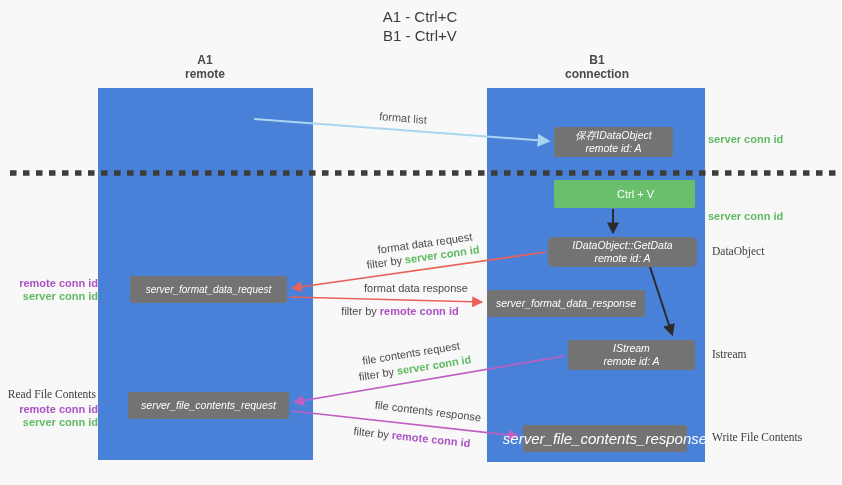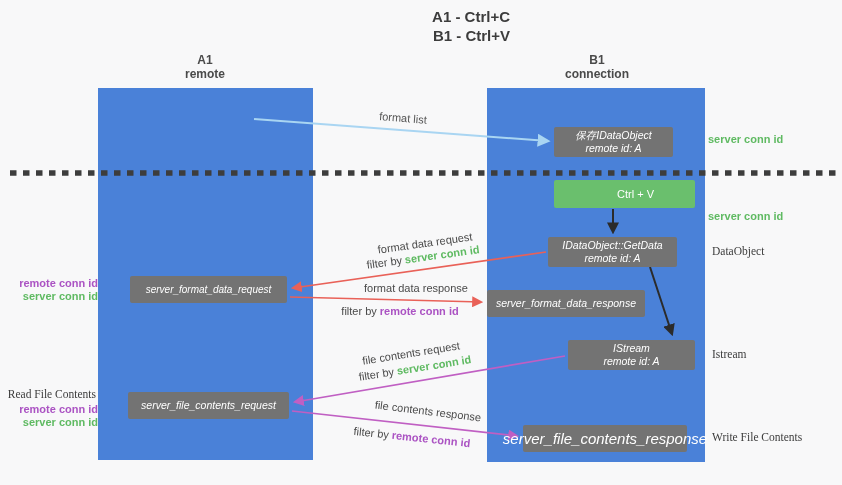--- a/index.html
+++ b/index.html
@@ -1,39 +1,39 @@
 <!DOCTYPE html>
 <html><head>
 <meta charset="utf-8">
 <style>
   html,body{margin:0;padding:0;background:#f8f8f9;}
   #canvas{position:relative;width:842px;height:485px;background:#f8f8f9;
           font-family:"Liberation Sans",sans-serif;overflow:hidden;}
 
-  .title{position:absolute;left:330px;top:7px;width:180px;text-align:right;
-         font-size:15px;color:#3c3c3c;line-height:19px;font-weight:bold;}
+  .title{position:absolute;left:330px;top:7px;width:180px;text-align:center;
+         font-size:15px;color:#3c3c3c;line-height:19px;}
 
   .lane{position:absolute;background:#4a81d8;}
   #lane-left{left:98px;top:88px;width:215px;height:372px;}
   #lane-right{left:487px;top:88px;width:218px;height:374px;}
 
   .lane-header{position:absolute;text-align:center;font-size:12px;color:#4a4a4a;line-height:14px;font-weight:bold;}
   #lane-header-left{left:155px;top:53px;width:100px;}
   #lane-header-right{left:547px;top:53px;width:100px;}
 
   .box{position:absolute;display:flex;flex-direction:column;align-items:center;justify-content:center;
        color:#fff;text-align:center;border-radius:2px;font-size:11px;line-height:13px;white-space:nowrap;}
   .box.two{font-size:10.5px;}
   .green-box{background:#6abf6d;}
   .orange-box{background:#737373;font-style:italic;}
 
   #box-ctrl-c{left:137px;top:104px;width:116px;height:29px;}
   #box-save-ido{left:554px;top:127px;width:119px;height:30px;}
   #box-ctrl-v{left:554px;top:180px;width:119px;height:28px;padding-left:22px;}
-  #box-getdata{left:548px;top:237px;width:129px;height:30px;}
+  #box-getdata{left:548px;top:237px;width:149px;height:30px;border-radius:6px;}
   #box-format-req{left:130px;top:276px;width:157px;height:27px;}
   #box-format-res{left:487px;top:290px;width:158px;height:27px;}
   #box-istream{left:568px;top:340px;width:127px;height:30px;}
   #box-file-req{left:128px;top:392px;width:161px;height:27px;}
   #box-file-res{left:523px;top:425px;width:164px;height:27px;}
 
   svg#arrows{position:absolute;left:0;top:0;width:842px;height:485px;pointer-events:none;}
 
   .arrow-label{position:absolute;white-space:nowrap;font-size:11px;color:#4a4a4a;
                transform:translate(-50%,-50%);}

